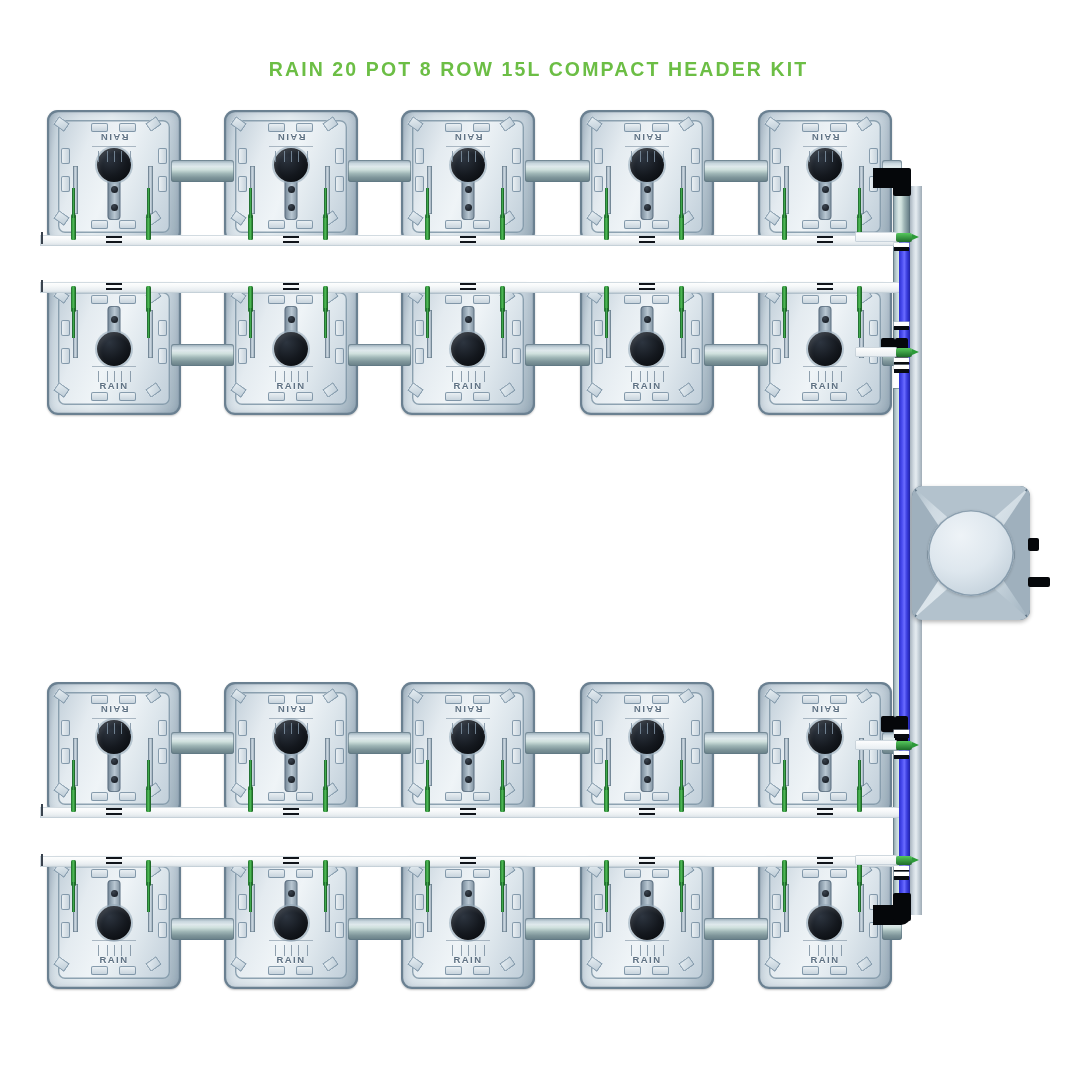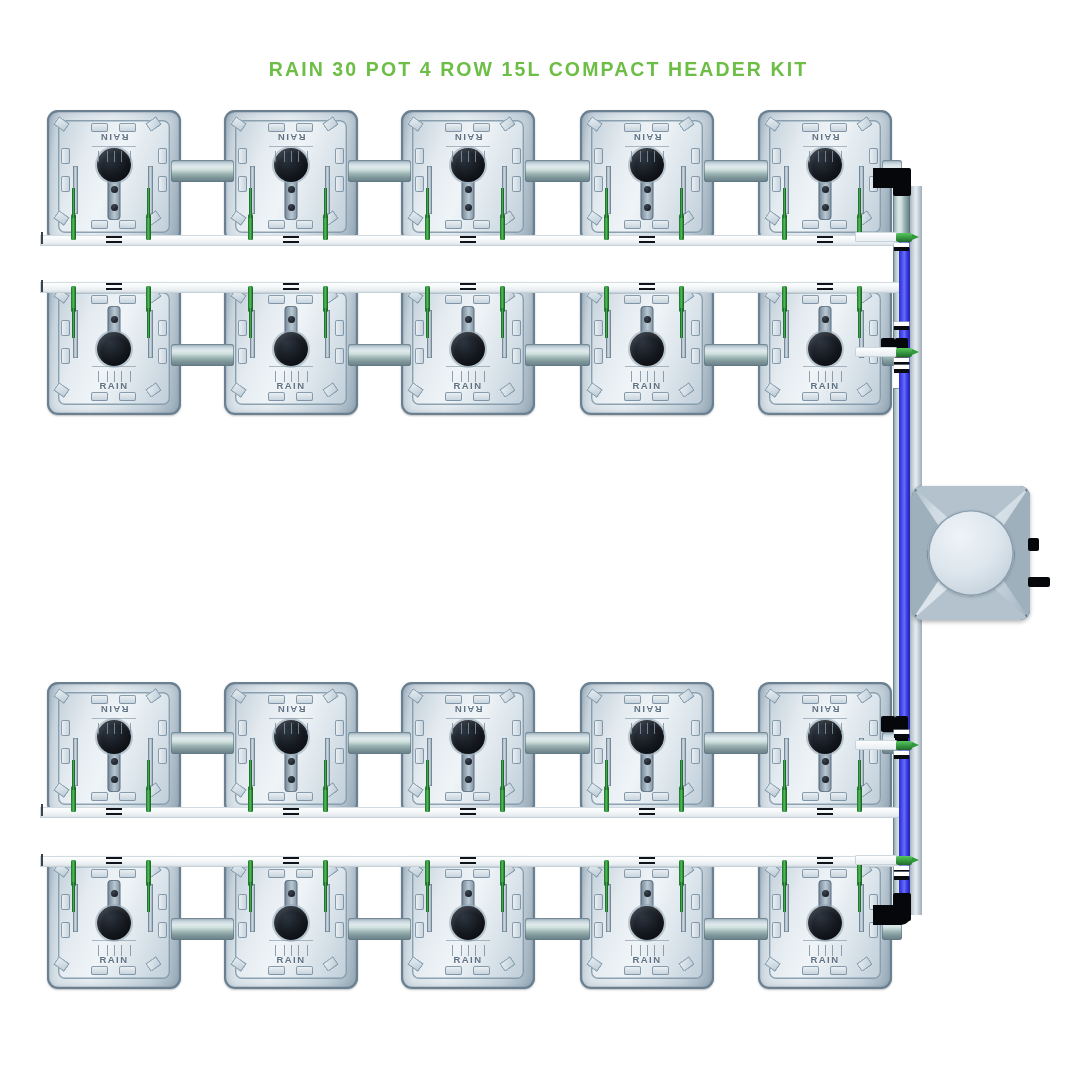--- a/index.html
+++ b/index.html
@@ -256,21 +256,21 @@
     background:linear-gradient(180deg,#d8e2e9,#aebdc9);
     box-shadow:inset 0 0 0 1px rgba(110,132,150,.7);
     border-radius:2px;
   }
 </style>
 </head>
 <body>
 
 <div id="stage">
 
-  <div id="title">RAIN 30 POT 4 ROW 15L COMPACT HEADER KIT</div>
+  <div id="title">RAIN 20 POT 8 ROW 15L COMPACT HEADER KIT</div>
 
   <div id="rows-layer">
       <div class="row" style="top: 110px;">
         <div class="feedpipe" style="left: 171px; width: 63px; top: 50px;"></div>
         <div class="feedpipe" style="left: 348px; width: 63px; top: 50px;"></div>
         <div class="feedpipe" style="left: 525px; width: 65px; top: 50px;"></div>
         <div class="feedpipe" style="left: 704px; width: 64px; top: 50px;"></div>
         <div class="feedpipe" style="left: 882px; width: 20px; top: 50px;"></div>
         <div class="returnpipe" style="left: 40px; width: 870px; top: 125px;"></div>
         <div class="clip" style="left: 106px; top: 126px;"></div>

